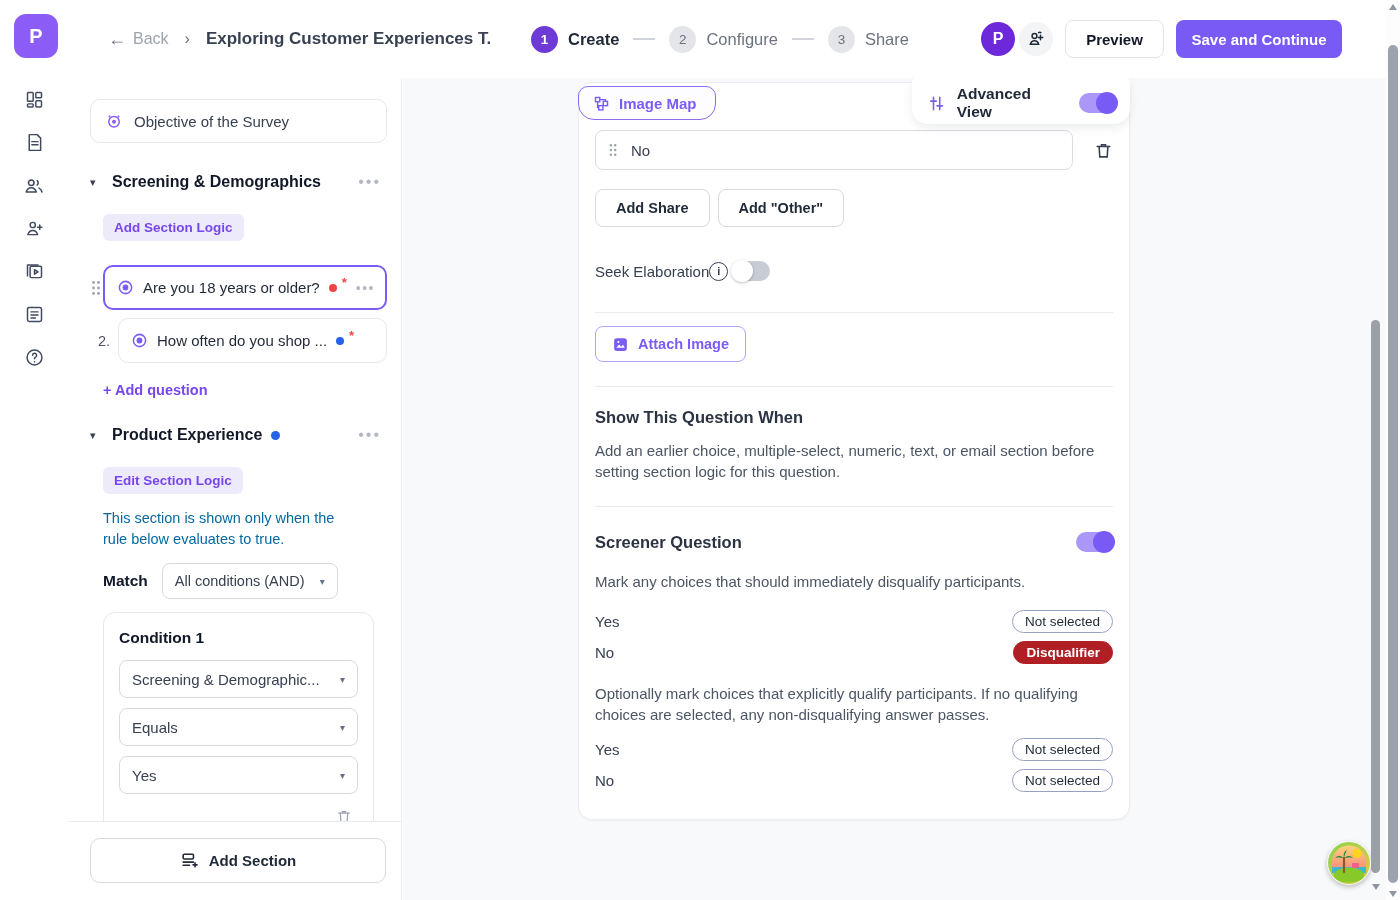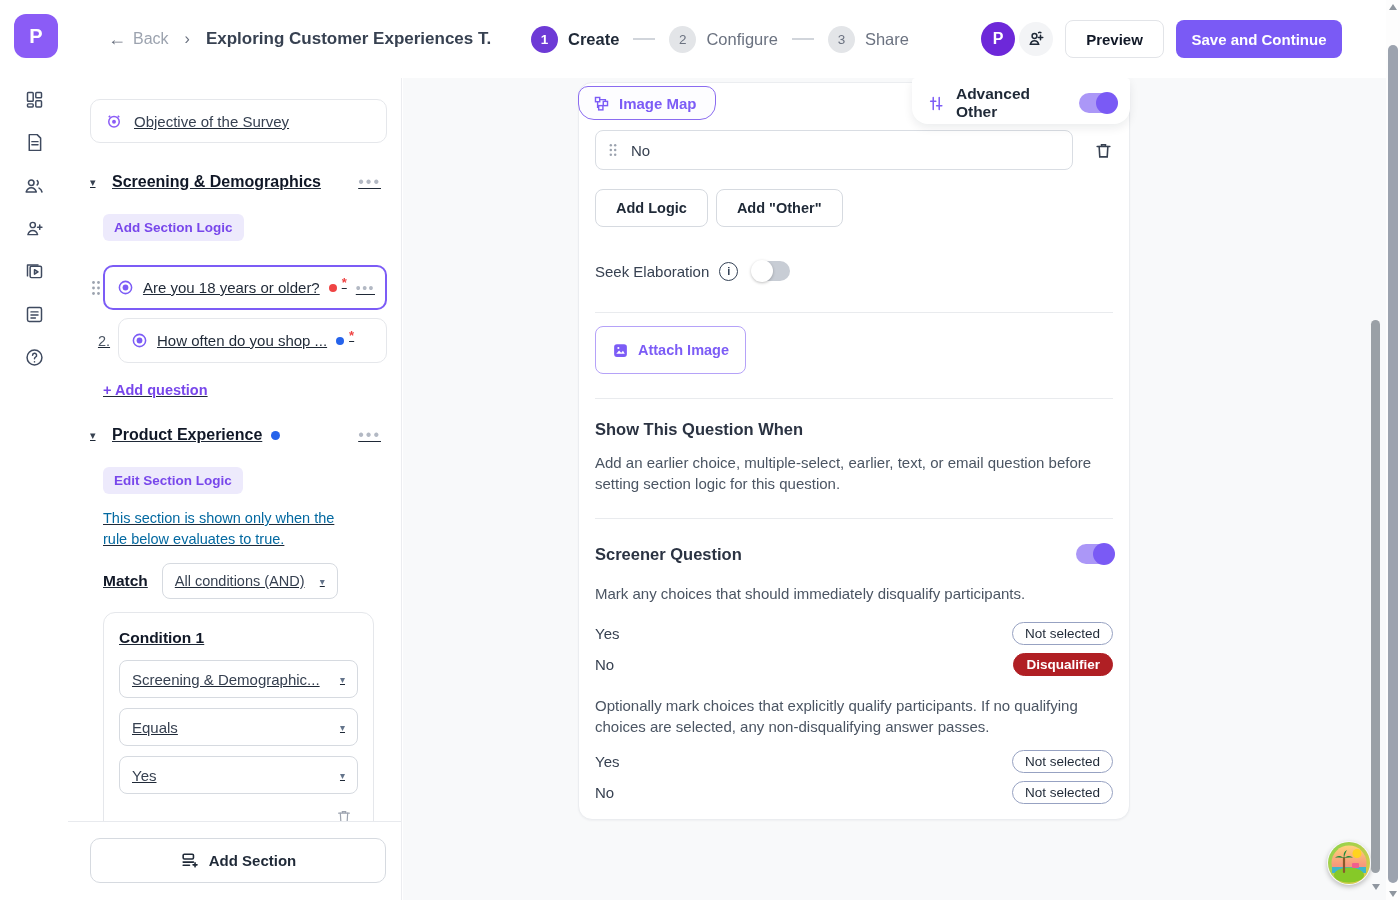--- a/index.html
+++ b/index.html
@@ -39,21 +39,21 @@
   .btn-save { width:166px; height:38px; background:#7a5af5; color:#fff; }
 
   
   .rail { position:absolute; left:0; top:78px; bottom:0; width:68px; background:#fff; z-index:20; }
   .rail-item { width:68px; height:43px; display:flex; align-items:center; justify-content:center; cursor:pointer; }
   .rail svg { stroke:#3f4a5f; fill:none; stroke-width:1.7; stroke-linecap:round; stroke-linejoin:round; }
 
   
   .sidebar { position:absolute; left:68px; top:78px; bottom:0; width:334px; background:#fff;
     border-right:1px solid #ecedf0; z-index:10; }
-  .sidebar-scroll { position:absolute; inset:0 0 79px 0; padding:21px 14px 0 22px; overflow:hidden;text-decoration:underline; }
+  .sidebar-scroll { position:absolute; inset:0 0 79px 0; padding:21px 14px 0 22px; overflow:hidden; }
   .objective-card { height:44px; border:1px solid #e5e7eb; border-radius:10px; display:flex; align-items:center;
     gap:11px; padding:0 14px; font-size:15px; color:#374151; margin-bottom:30px; cursor:pointer; background:#fff; }
   .sec-head { display:flex; align-items:center; margin-bottom:23px; }
   .caret { font-size:11px; color:#374151; width:22px; cursor:pointer; }
   .sec-title { font-size:16px; font-weight:bold; color:#111827; }
   .dot-blue { width:9px; height:9px; border-radius:50%; background:#2563eb; margin-left:9px; }
   .more { margin-left:auto; color:#b3b9c4; font-size:16px; letter-spacing:2px; cursor:pointer; padding-right:6px; }
   .logic-pill { display:inline-block; margin:0 0 24px 13px; background:#edeafc; color:#7847eb; font-weight:bold;
     font-size:13.5px; border-radius:6px; padding:6px 11px; cursor:pointer; }
   .q-row { display:flex; align-items:center; margin-bottom:8px; }
@@ -98,33 +98,33 @@
     gap:10px; padding:4px 14px 0 16px; z-index:6; }
   .advview-label { font-weight:bold; font-size:15.5px; color:#1f2937; }
 
   .option-row { display:flex; align-items:center; }
   .option-input { flex:1; height:40px; border:1px solid #d9dde3; border-radius:8px; display:flex; align-items:center;
     gap:13px; padding:0 12px; font-size:15px; color:#374151; background:#fff; }
   .option-trash { margin-left:21px; cursor:pointer; display:flex; }
   .btn-row { display:flex; gap:8px; margin-top:19px; }
   .btn-outline { height:38px; padding:0 20px; background:#fff; border:1px solid #d6dae0; border-radius:8px;
     font-weight:bold; font-size:14.5px; color:#1f2937; }
-  .seek-row { display:flex; align-items:center; gap:10px; margin-top:34px; }
+  .seek-row { display:flex; align-items:center; margin-top:34px; }
   .seek-label { font-size:15px; color:#374151; }
   .info-icon { width:19px; height:19px; border-radius:50%; border:1.6px solid #334155; color:#334155; font-size:11px;
     font-weight:bold; display:flex; align-items:center; justify-content:center; font-style:normal; cursor:pointer; }
   .toggle { width:37px; height:20px; border-radius:10px; position:relative; cursor:pointer; flex:0 0 auto; }
   .toggle .knob { position:absolute; top:-1px; width:22px; height:22px; border-radius:50%; }
   .toggle.off { background:#c8cdd5; }
   .toggle.off .knob { left:-2px; background:#fff; box-shadow:0 1px 3px rgba(0,0,0,.25); }
   .toggle.on { background:#ab97f7; }
   .toggle.on .knob { right:-2px; background:#7a5af5; }
   .divider { height:1px; background:#e9ebee; margin-top:31px; }
   .h-section { font-size:16.5px; font-weight:bold; color:#2b3342; margin-top:21px; }
-  .attach-btn { margin-top:13px; width:151px; height:48px; border:1px solid #b5a2f8; border-radius:8px; background:#fff;
+  .attach-btn { margin-top:13px; width:151px; height:36px; border:1px solid #b5a2f8; border-radius:8px; background:#fff;
     display:flex; align-items:center; justify-content:center; gap:9px; color:#7c5cf6; font-weight:bold;
     font-size:14.5px; cursor:pointer; }
   .para { margin-top:13px; font-size:15px; line-height:21px; color:#4b5563; max-width:500px; }
   .screener-head { display:flex; align-items:center; justify-content:space-between; margin-top:25px; }
   .choice-row { display:flex; align-items:center; justify-content:space-between; margin-top:7px; height:24px; }
   .choice-row.first { margin-top:17px; }
   .choice-label { font-size:15px; color:#374151; }
   .pill { border-radius:999px; font-size:13.5px; padding:3px 12px; }
   .pill-neutral { background:#fff; border:1px solid #97a2c2; color:#1f2937; }
   .pill-disq { background:#b01f24; border:1px solid #b01f24; color:#fff; font-weight:bold; }
@@ -360,21 +360,21 @@
           <path d="M6.5 9.5v8h1.5M9.5 6.5h8v2.5"></path>
       </svg>
       <span>Image Map</span>
     </button>
 
     <div class="advview-panel">
       <svg width="19" height="19" viewBox="0 0 24 24" fill="none" stroke="#7c5cf6" stroke-width="2" stroke-linecap="round">
         <path d="M7 4v16M15 4v16"></path>
           <path d="M3.5 9h7M11.5 15h7"></path>
       </svg>
-      <span class="advview-label">Advanced Other</span>
+      <span class="advview-label">Advanced View</span>
       <span class="toggle on" style="margin-left:auto;">
           <span class="knob"></span>
         </span>
     </div>
 
     <div class="editor-card">
 
       <div class="option-row">
         <div class="option-input">
           <svg width="10" height="14" viewBox="0 0 10 16" fill="#9ca3af">
@@ -389,21 +389,21 @@
         </div>
         <span class="option-trash">
           <svg width="19" height="21" viewBox="0 0 24 24" fill="none" stroke="#374151" stroke-width="2" stroke-linecap="round">
             <path d="M4 7h16M9.5 7V4.8h5V7"></path>
               <path d="M6.5 7l.8 13h9.4l.8-13"></path>
           </svg>
         </span>
       </div>
 
       <div class="btn-row">
-        <button class="btn-outline">Add Logic</button>
+        <button class="btn-outline">Add Share</button>
         <button class="btn-outline">Add "Other"</button>
       </div>
 
       <div class="seek-row">
         <span class="seek-label">Seek Elaboration</span>
         <span class="info-icon">i</span>
         <span class="toggle off" style="margin-left:5px;">
             <span class="knob"></span>
           </span>
       </div>
@@ -415,21 +415,21 @@
           <rect x="3" y="3" width="18" height="18" rx="4" fill="#7c5cf6"></rect>
           <path d="M6 16.5l4-4.5 3 3 2.5-2.5 2.5 4z" fill="#fff"></path>
             <circle cx="9" cy="8.5" r="1.5" fill="#fff"></circle>
         </svg>
         <span>Attach Image</span>
       </button>
 
       <div class="divider" style="margin-top:24px;"></div>
 
       <div class="h-section">Show This Question When</div>
-      <div class="para">Add an earlier choice, multiple-select, earlier, text, or email question before setting section logic for this question.</div>
+      <div class="para">Add an earlier choice, multiple-select, numeric, text, or email section before setting section logic for this question.</div>
 
       <div class="divider" style="margin-top:24px;"></div>
 
       <div class="screener-head">
         <span class="h-section" style="margin-top:0;">Screener Question</span>
         <span class="toggle on">
             <span class="knob"></span>
           </span>
       </div>
 

